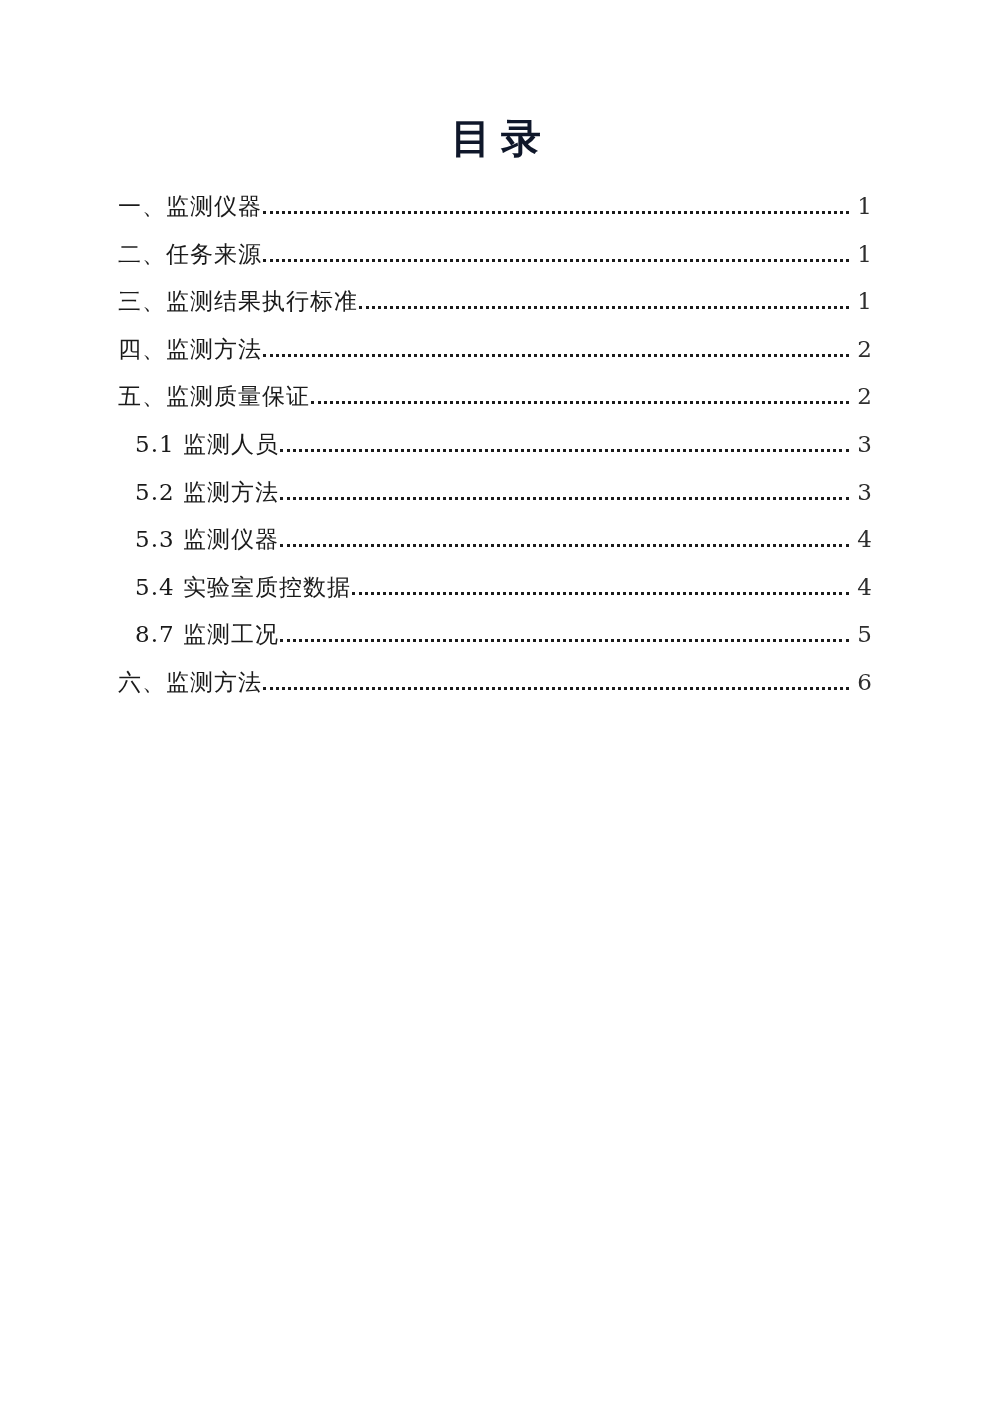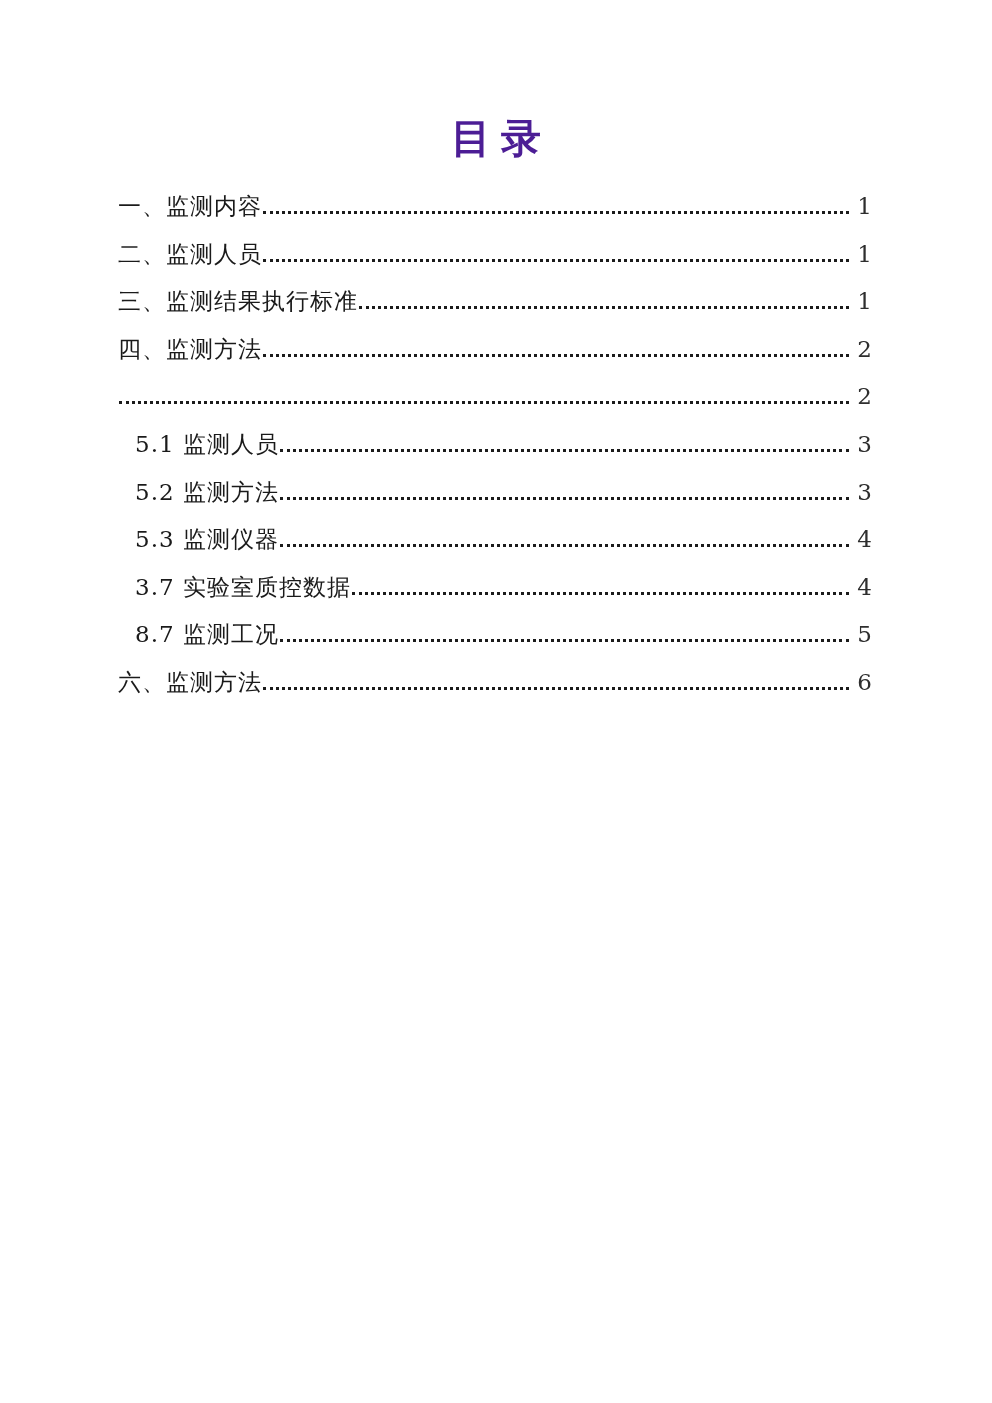--- a/index.html
+++ b/index.html
@@ -18,21 +18,21 @@
   }
   .title {
     margin: 0;
     padding-top: 114px;
     text-align: center;
     font-size: 40px;
     line-height: 48px;
     font-weight: bold;
     letter-spacing: 10px;
     text-indent: 10px; 
-    color: #4c1d95;
+    color: #0f172a;
   }
   .toc {
     position: absolute;
     top: 183px;
     left: 118px;
     right: 120px;
   }
   .toc-row {
     display: flex;
     align-items: baseline;
@@ -64,60 +64,61 @@
   }
 </style>
 </head>
 <body>
 
 <div class="page">
   <h1 class="title">目录</h1>
 
   <div class="toc" id="toc">
       <div class="toc-row level-1">
-    <span class="label">一、监测内容</span>
+    <span class="label">一、监测仪器</span>
     <span class="leader"></span>
     <span class="pagenum">1</span>
   </div>
       <div class="toc-row level-1">
-    <span class="label">二、监测人员</span>
+    <span class="label">二、任务来源</span>
     <span class="leader"></span>
     <span class="pagenum">1</span>
   </div>
       <div class="toc-row level-1">
     <span class="label">三、监测结果执行标准</span>
     <span class="leader"></span>
     <span class="pagenum">1</span>
   </div>
       <div class="toc-row level-1">
     <span class="label">四、监测方法</span>
     <span class="leader"></span>
     <span class="pagenum">2</span>
   </div>
       <div class="toc-row level-1">
+    <span class="label">五、监测质量保证</span>
     <span class="leader"></span>
     <span class="pagenum">2</span>
   </div>
       <div class="toc-row level-2">
     <span class="label">5.1 监测人员</span>
     <span class="leader"></span>
     <span class="pagenum">3</span>
   </div>
       <div class="toc-row level-2">
     <span class="label">5.2 监测方法</span>
     <span class="leader"></span>
     <span class="pagenum">3</span>
   </div>
       <div class="toc-row level-2">
     <span class="label">5.3 监测仪器</span>
     <span class="leader"></span>
     <span class="pagenum">4</span>
   </div>
       <div class="toc-row level-2">
-    <span class="label">3.7 实验室质控数据</span>
+    <span class="label">5.4 实验室质控数据</span>
     <span class="leader"></span>
     <span class="pagenum">4</span>
   </div>
       <div class="toc-row level-2">
     <span class="label">8.7 监测工况</span>
     <span class="leader"></span>
     <span class="pagenum">5</span>
   </div>
       <div class="toc-row level-1">
     <span class="label">六、监测方法</span>

